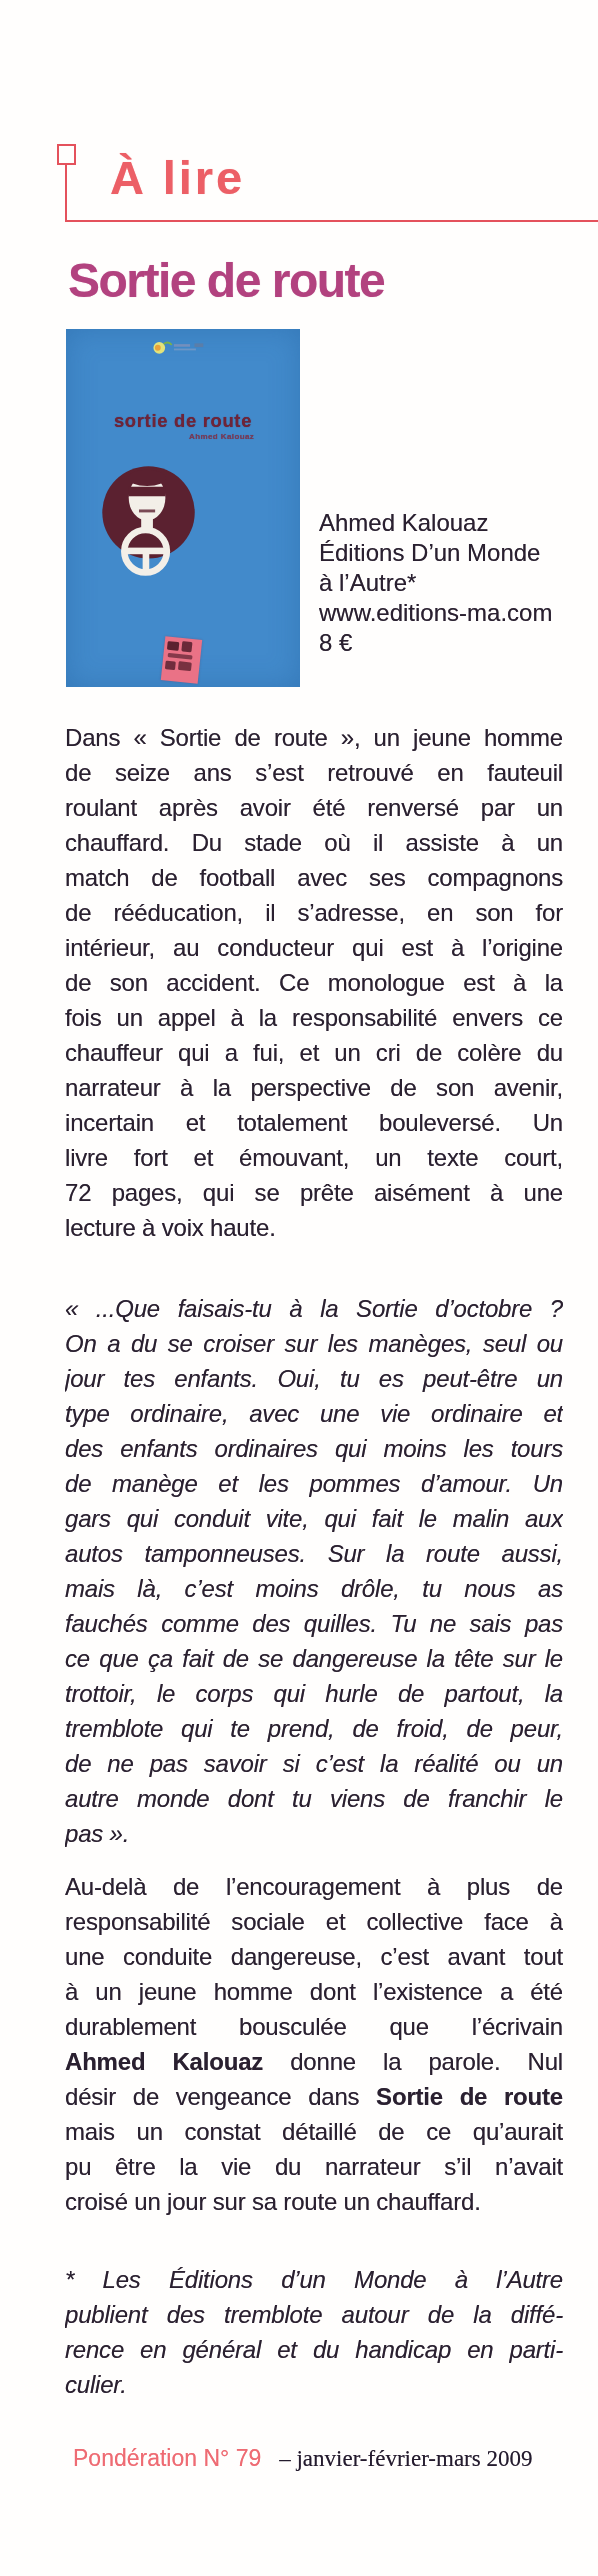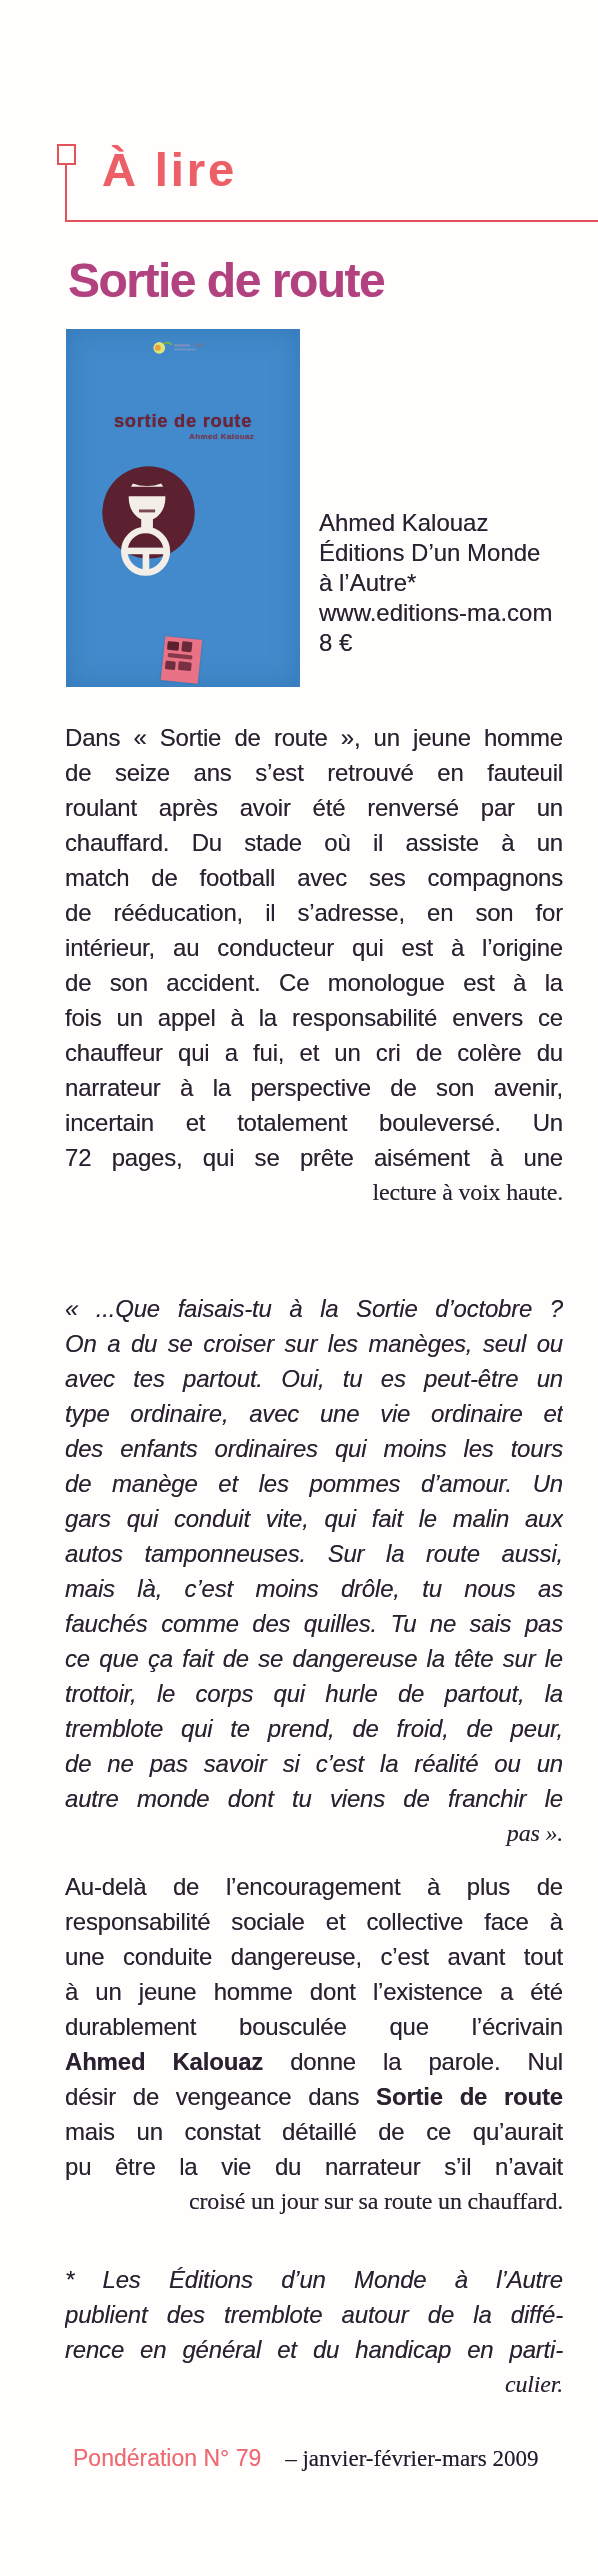--- a/index.html
+++ b/index.html
@@ -14,21 +14,21 @@
   
   .marker-square {
     position:absolute; left:57px; top:144px;
     width:15.4px; height:17px;
     border:2.2px solid #e4525c; background:#fffefd;
   }
   .vrule { position:absolute; left:65px; top:163px; width:2.2px; height:58px; background:#e4525c; }
   .hrule { position:absolute; left:65px; top:220px; width:533px; height:2.2px; background:#e4525c; }
 
   .section-title {
-    position:absolute; left:94px; top:138px; margin:8px;
+    position:absolute; left:94px; top:138px; margin:16px;
     font-size:47px; line-height:1; font-weight:bold; letter-spacing:2.9px;
     color:#ec5f66; text-shadow:0 0 0.7px rgba(236,95,102,.55);
   }
   .article-title {
     position:absolute; left:68px; top:257px; margin:0;
     font-size:48px; line-height:1; font-weight:bold; letter-spacing:-1.5px;
     color:#b2427f; text-shadow:0 0 0.7px rgba(178,66,127,.5);
   }
 
   
@@ -64,34 +64,34 @@
   }
 
   
   .para {
     position:absolute; left:65px; width:498px;
     font-size:24px; line-height:35px; letter-spacing:-0.2px;
     color:#2a2030; text-shadow:0 0 0.4px rgba(42,32,48,.5);
   }
   .para .tline { height:35px; overflow:hidden; text-align:justify; }
   .para .tline::after { content:""; display:inline-block; width:100%; }
-  .para .tline.last { text-align:right;font-family:Liberation Serif, serif; }
+  .para .tline.last { text-align:left; }
   .para .tline.last::after { width:0; }
   .para b { font-weight:bold; }
   .p1 { top:720px; }
   .quote { top:1291px; font-style:italic; }
   .p3 { top:1869px; }
   .footnote { top:2262px; font-style:italic; }
 
   
   .footer {
     position:absolute; left:73px; top:2444px;
     font-size:23px; line-height:29px;
   }
-  .journal { color:#ee6b73; text-shadow:0 0 0.4px rgba(238,107,115,.6); margin-right:24px; }
+  .journal { color:#ee6b73; text-shadow:0 0 0.4px rgba(238,107,115,.6); margin-right:18px; }
   .issue { color:#241b2e; text-shadow:0 0 0.4px rgba(36,27,46,.55);font-family:Liberation Serif, serif; }
 </style>
 </head>
 <body>
 
 <div class="page">
 
   <div class="marker-square"></div>
   <div class="vrule"></div>
   <div class="hrule"></div>
@@ -150,27 +150,28 @@
       <div class="tline"><span>roulant après avoir été renversé par un</span></div>
       <div class="tline"><span>chauffard. Du stade où il assiste à un</span></div>
       <div class="tline"><span>match de football avec ses compagnons</span></div>
       <div class="tline"><span>de rééducation, il s’adresse, en son for</span></div>
       <div class="tline"><span>intérieur, au conducteur qui est à l’origine</span></div>
       <div class="tline"><span>de son accident. Ce monologue est à la</span></div>
       <div class="tline"><span>fois un appel à la responsabilité envers ce</span></div>
       <div class="tline"><span>chauffeur qui a fui, et un cri de colère du</span></div>
       <div class="tline"><span>narrateur à la perspective de son avenir,</span></div>
       <div class="tline"><span>incertain et totalement bouleversé. Un</span></div>
+      <div class="tline"><span>livre fort et émouvant, un texte court,</span></div>
       <div class="tline"><span>72 pages, qui se prête aisément à une</span></div>
       <div class="tline last"><span>lecture à voix haute.</span></div>
     </div>
   <div class="para quote">
       <div class="tline"><span>« ...Que faisais-tu à la Sortie d’octobre ?</span></div>
       <div class="tline"><span>On a du se croiser sur les manèges, seul ou</span></div>
-      <div class="tline"><span>avec tes partout. Oui, tu es peut-être un</span></div>
+      <div class="tline"><span>jour tes enfants. Oui, tu es peut-être un</span></div>
       <div class="tline"><span>type ordinaire, avec une vie ordinaire et</span></div>
       <div class="tline"><span>des enfants ordinaires qui moins les tours</span></div>
       <div class="tline"><span>de manège et les pommes d’amour. Un</span></div>
       <div class="tline"><span>gars qui conduit vite, qui fait le malin aux</span></div>
       <div class="tline"><span>autos tamponneuses. Sur la route aussi,</span></div>
       <div class="tline"><span>mais là, c’est moins drôle, tu nous as</span></div>
       <div class="tline"><span>fauchés comme des quilles. Tu ne sais pas</span></div>
       <div class="tline"><span>ce que ça fait de se dangereuse la tête sur le</span></div>
       <div class="tline"><span>trottoir, le corps qui hurle de partout, la</span></div>
       <div class="tline"><span>tremblote qui te prend, de froid, de peur,</span></div>

